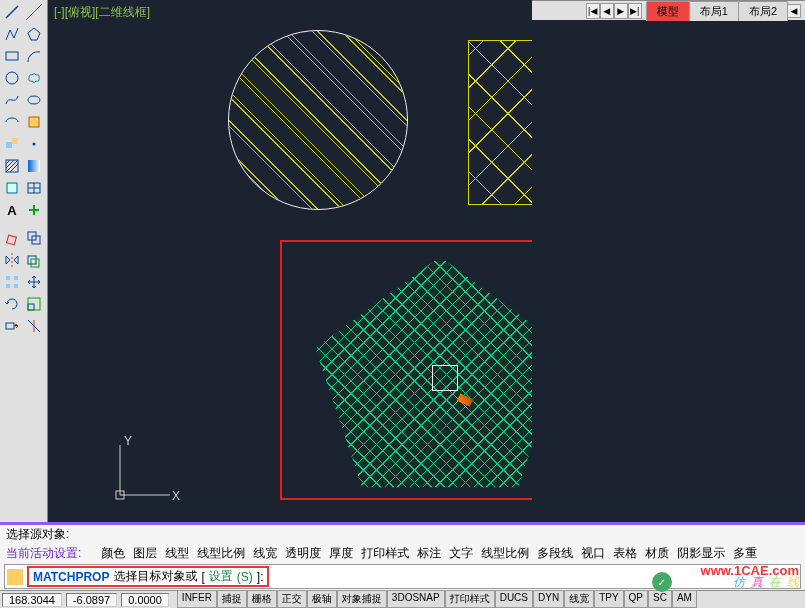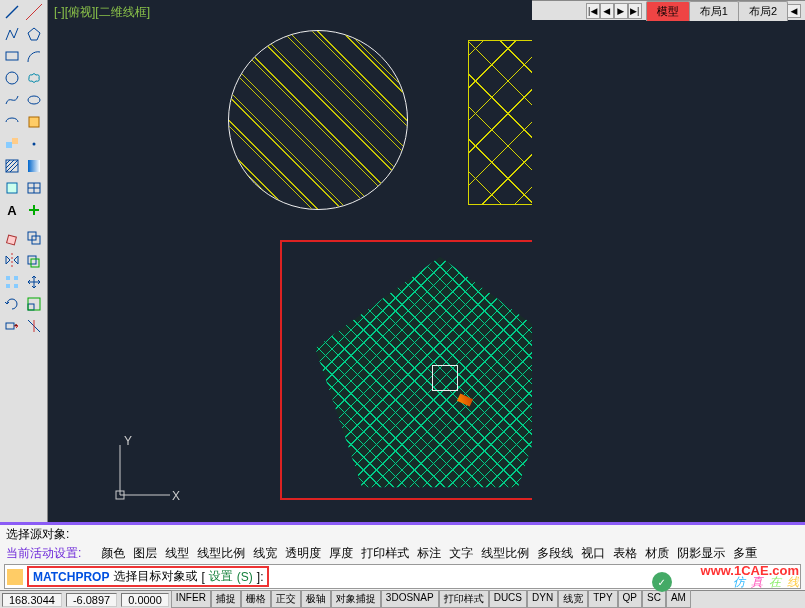--- a/index.html
+++ b/index.html
@@ -37,21 +37,21 @@
 .cmd-line1 { padding: 1px 6px; }
 .cmd-line2 { padding: 1px 6px; display: flex; flex-wrap: wrap; gap: 8px; }
 .cmd-line2 .lbl { color: #6d28d9; margin-right: 12px; }
 .cmd-input-row { display: flex; align-items: center; background: #fff; border: 1px solid #999; margin: 1px 4px; padding: 1px 2px; }
 .cmd-input-box { border: 2px solid #e33; padding: 0 4px; display: inline-flex; align-items: center; gap: 4px; }
 .cmd-name { color: #0050e0; font-weight: bold; }
 .cmd-opt { color: #15803d; }
 .cmd-icon { width: 16px; height: 16px; background: #fc6; margin-right: 4px; display:inline-block; }
 .status-bar { display: flex; align-items: flex-end; background: #e0e0e0; border-top: 1px solid #888; height: 18px; font-size: 11px; color: #000; }
 .coords { padding: 0 6px; background: #f5f5f5; border: 1px inset #ccc; margin: 1px 2px; }
-.stat-group { display: flex; }
+.stat-group { display: flex; margin-left: 6px; }
 .stat-btn { padding: 1px 4px; border: 1px solid #999; background: #ddd; font-size: 10px; cursor: pointer; white-space:nowrap;}
 .watermark-site { position:absolute; right:6px; bottom:30px; color:#f33; font-weight:bold; font-size:13px;}
 .cn1{color:#3bf;font-style:italic;}
 .cn2{color:#f5b;font-style:italic;}
 .cn3{color:#8e6;font-style:italic;}
 .cn4{color:#fc4;font-style:italic;}
 </style>
 </head>
 <body>
 

